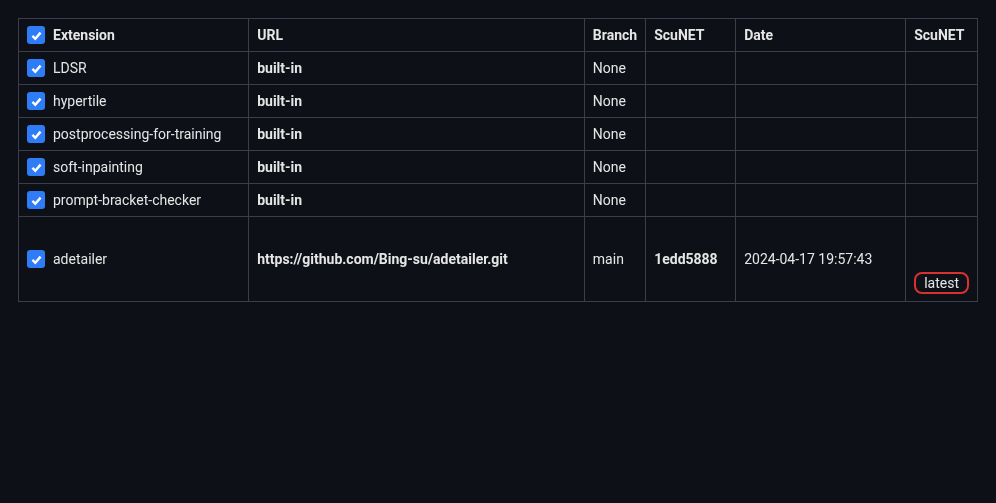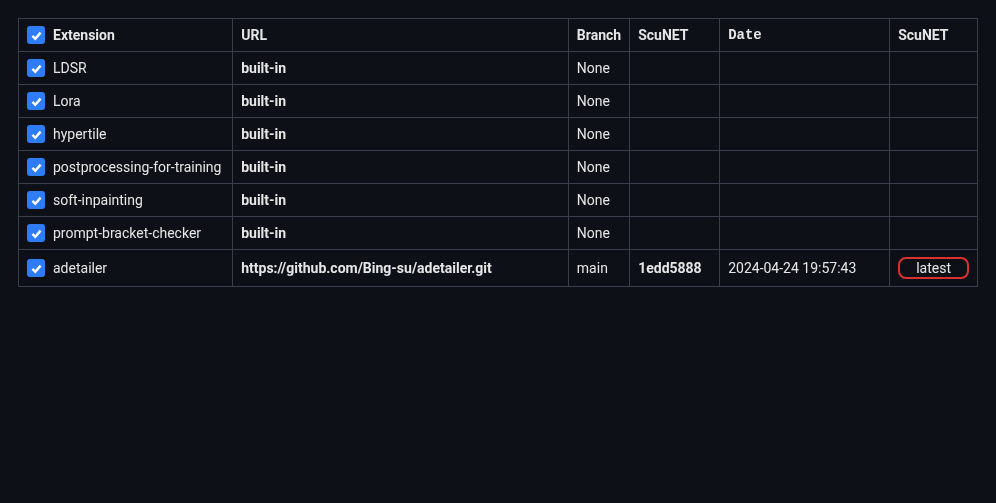--- a/index.html
+++ b/index.html
@@ -44,27 +44,28 @@
     fill: none;
   }
   .cell-inline {
     display: flex;
     align-items: center;
   }
   .bold { font-weight: 700; }
   .col-url { width: 35%; }
   .col-branch { width: 60px; }
   .col-version { width: 90px; }
-  .col-date { width: 170px; font-family: Liberation Mono, monospace; }
+  .col-date { width: 170px; }
   .col-update { width: 70px; }
   .latest-pill {
     display: inline-block;
     border: 2px solid #d93030;
     border-radius: 8px;
-    padding: 1px 16px;
+    padding: 1px 8px;
+    margin-top: 48px;
   }
 </style>
 </head>
 <body>
 
 <table>
   <thead>
     <tr>
       <th>
         <div class="cell-inline">
@@ -86,37 +87,20 @@
   <tbody id="tbody">
       <tr>
         <td>
           <div class="cell-inline">
             <span class="checkbox">
               <svg viewBox="0 0 16 16">
                 <path d="M3 8.5 L6.5 12 L13 4.5"></path>
               </svg>
             </span>
             <span>LDSR</span>
-          </div>
-        </td>
-        <td><span class="bold">built-in</span></td>
-        <td>None</td>
-        <td><span></span></td>
-        <td></td>
-        <td></td>
-      </tr>
-      <tr>
-        <td>
-          <div class="cell-inline">
-            <span class="checkbox">
-              <svg viewBox="0 0 16 16">
-                <path d="M3 8.5 L6.5 12 L13 4.5"></path>
-              </svg>
-            </span>
-            <span>Lora</span>
           </div>
         </td>
         <td><span class="bold">built-in</span></td>
         <td>None</td>
         <td><span></span></td>
         <td></td>
         <td></td>
       </tr>
       <tr>
         <td>
@@ -193,17 +177,17 @@
               <svg viewBox="0 0 16 16">
                 <path d="M3 8.5 L6.5 12 L13 4.5"></path>
               </svg>
             </span>
             <span>adetailer</span>
           </div>
         </td>
         <td><span class="bold">https://github.com/Bing-su/adetailer.git</span></td>
         <td>main</td>
         <td><span class="bold">1edd5888</span></td>
-        <td>2024-04-24 19:57:43</td>
+        <td>2024-04-17 19:57:43</td>
         <td><span class="latest-pill">latest</span></td>
       </tr>
     </tbody>
 </table>
 
 </body></html>

